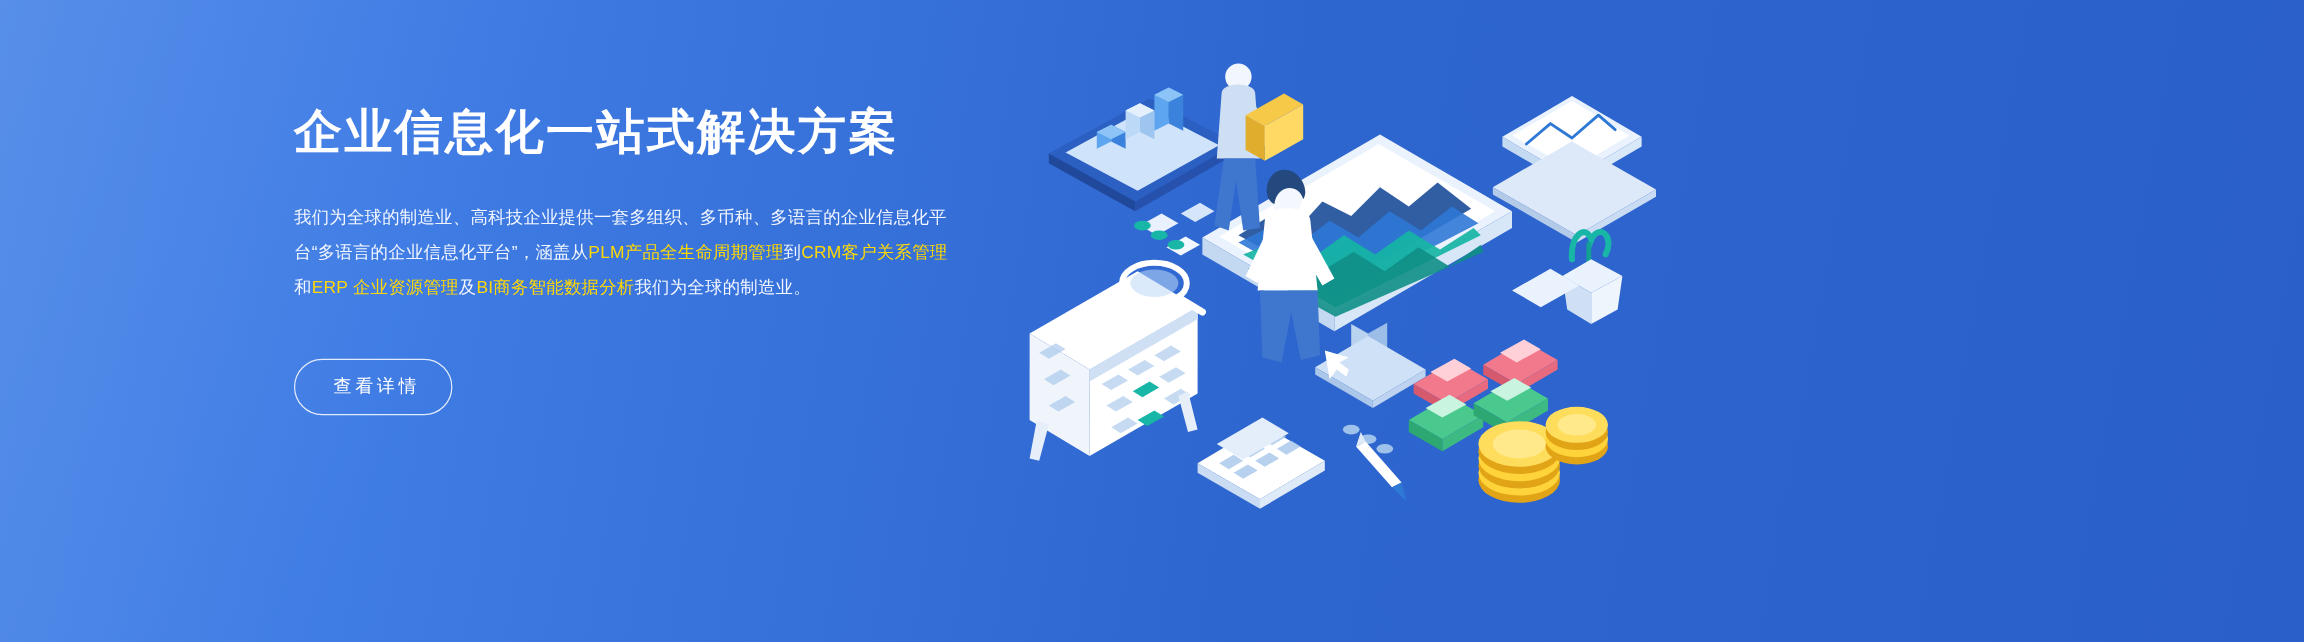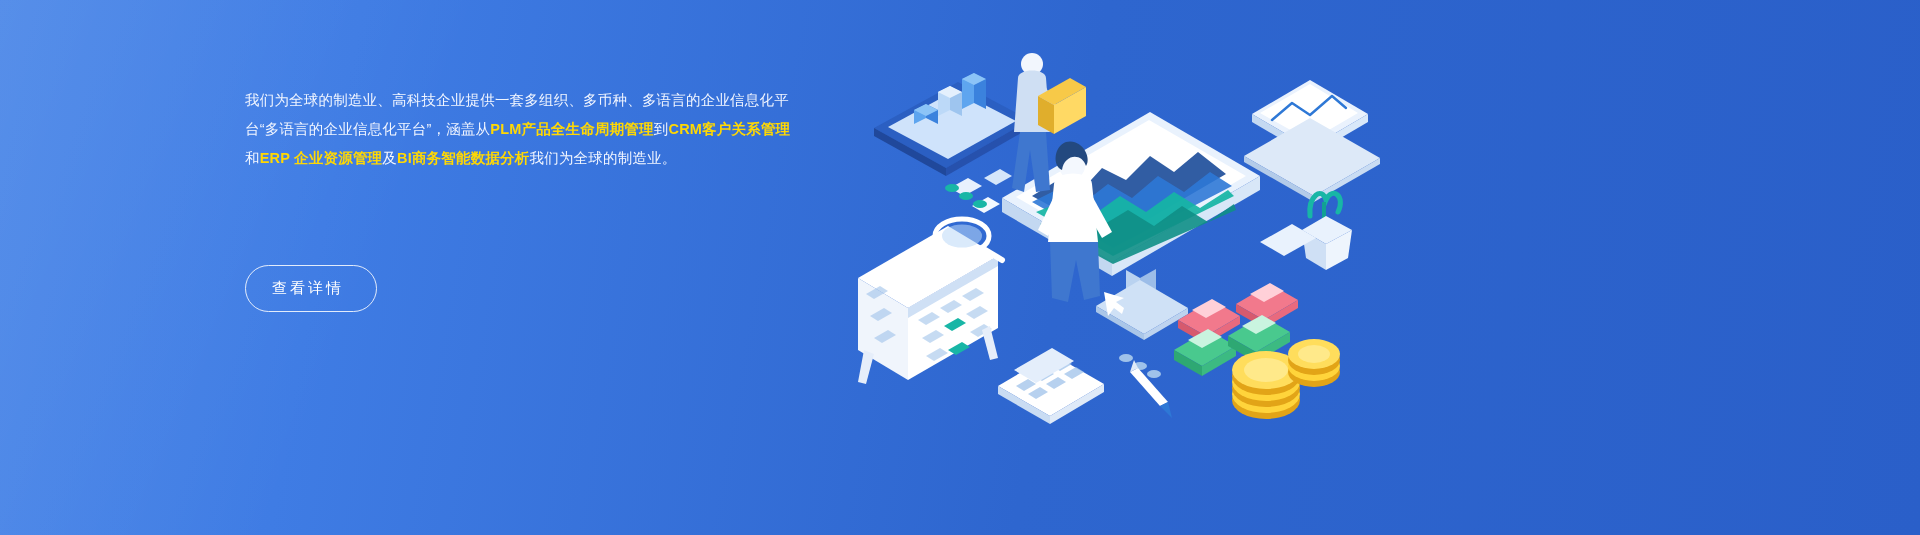--- a/index.html
+++ b/index.html
@@ -48,63 +48,63 @@
   .hero-paragraph {
     margin: 0;
     font-size: 14.5px;
     line-height: 29px;
     color: #eaf1ff;
     letter-spacing: 0.2px;
     width: 548px;
   }
   .hero-paragraph .hl {
     color: #ffd803;
-    font-weight: 700;
+    font-weight: 400;
   }
   .hero-paragraph .plain {
     color: #f2f6ff;
   }
 
   .cta-wrap {
     margin-top: 44px;
   }
   .cta-button {
     display: inline-block;
     box-sizing: border-box;
     min-width: 132px;
     padding: 13px 26px;
     border: 1px solid rgba(255,255,255,0.85);
     border-radius: 26px;
     color: #ffffff;
     font-size: 15px;
     letter-spacing: 3px;
-    text-align: left;
+    text-align: right;
     background: transparent;
     cursor: pointer;
     font-family: Liberation Sans, sans-serif;
-    margin-top: 48px;
   }
 
   
   .illustration {
     position: absolute;
     left: 840px;
     top: 20px;
     width: 560px;
     height: 420px;
   }
   .illustration svg { display: block; }
 </style>
 </head>
 <body>
 
 <div class="banner">
 
   <div class="content">
 
+    <h1 class="hero-title">企业信息化一站式解决方案</h1>
 
     <p class="hero-paragraph">
       <span class="plain">我们为全球的制造业、高科技企业提供一套多组织、多币种、多语言的企业信息化平台</span><span class="plain">“多语言的企业信息化平台”，涵盖从</span><span class="hl">PLM产品全生命周期管理</span><span class="plain">到</span><span class="hl">CRM客户关系管理</span><span class="plain">和</span><span class="hl">ERP 企业资源管理</span><span class="plain">及</span><span class="hl">BI商务智能数据分析</span><span class="plain">我们为全球的制造业。</span>
     </p>
 
     <div class="cta-wrap">
       <button class="cta-button">查看详情</button>
     </div>
   </div>
 

